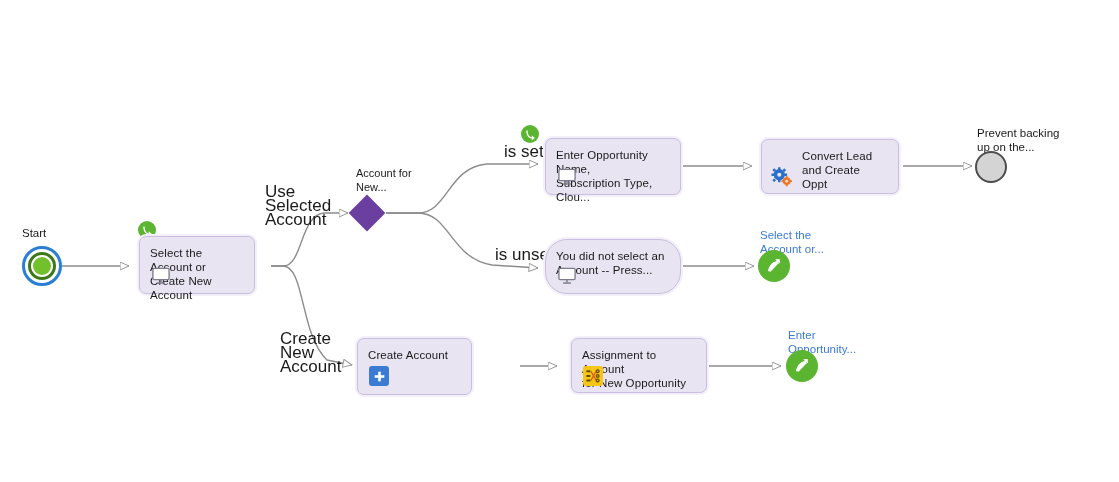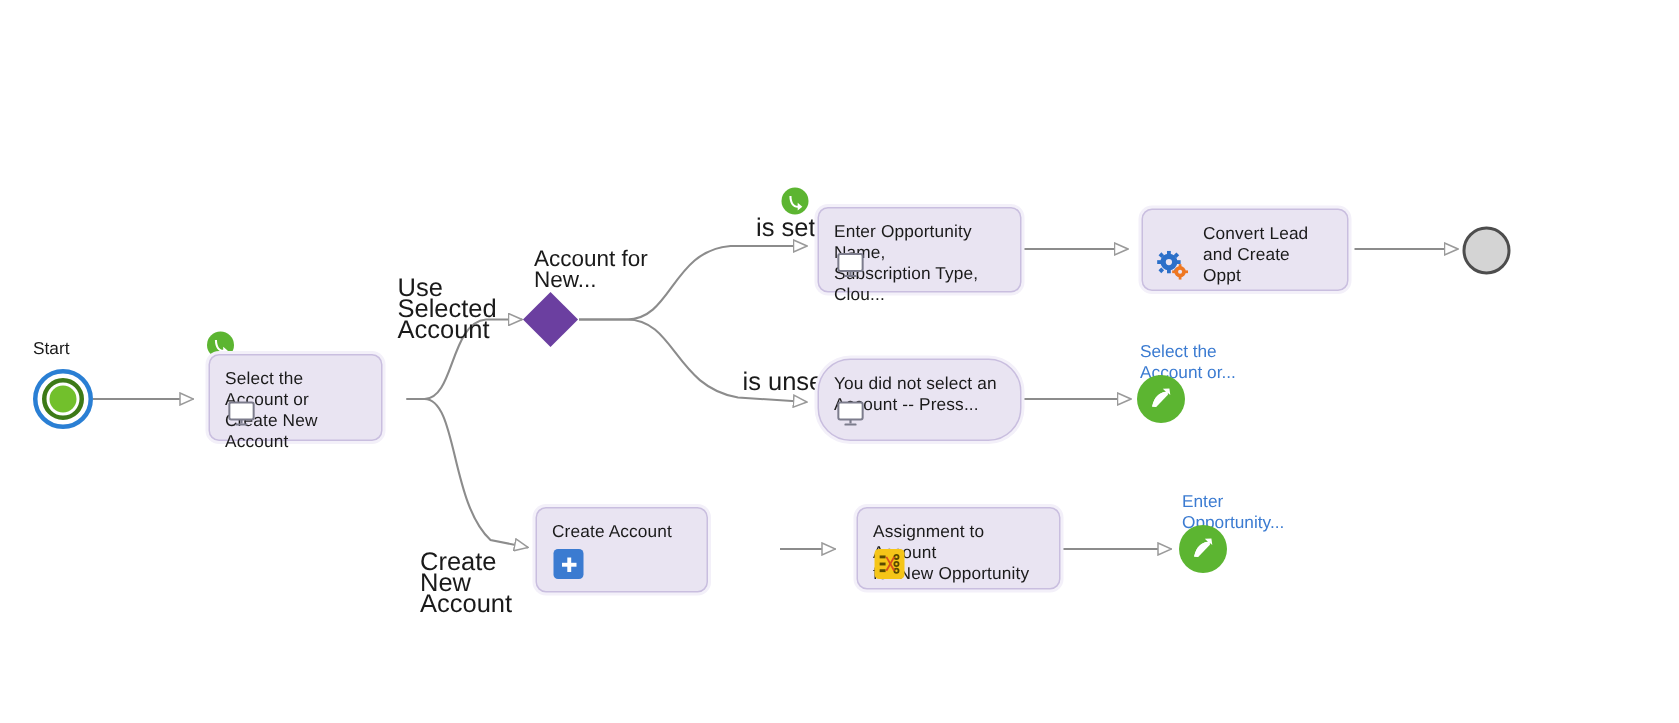--- a/index.html
+++ b/index.html
@@ -85,21 +85,21 @@
   
   .diamond {
     position: absolute;
     width: 26px;
     height: 26px;
     background: #6b3fa0;
     transform: rotate(45deg);
   }
   .diamond-label {
     position: absolute;
-    font-size: 15px;
+    font-size: 11px;
     line-height: 14px;
     color: #1a1a1a;
     white-space: pre-line;
   }
 
   
   .end-node {
     position: absolute;
     width: 32px;
     height: 32px;
@@ -222,21 +222,21 @@
       <rect x="6.5" y="17" width="9" height="1.6" rx="0.7" fill="#7c7c8c"></rect>
     </svg>
   </div>
 
   <div class="diamond-label" style="left:356px; top:166px;">Account for
 New...</div>
   <div class="diamond" style="left:354px; top:200px;"></div>
 
   <div class="edge-label right-align" style="left:265px; top:185px; width:80px;">Use Selected
 Account</div>
-  <div class="edge-label right-align" style="left:280px; top:332px; width:65px;margin-top:36px;">Create New
+  <div class="edge-label right-align" style="left:280px; top:332px; width:65px;">Create New
 Account</div>
   <div class="edge-label" style="left:504px; top:145px;">is set</div>
   <div class="edge-label" style="left:495px; top:248px;">is unset</div>
 
   <div class="badge" style="left:521px; top:125px;">
     <svg width="13" height="13" viewBox="0 0 16 16">
       <path d="M11.5 3.2 C11.5 8.6 9.2 11.3 6.4 11.3 L6.4 8.8 L2.6 12.2 L6.4 15.2 L6.4 12.9 C10.4 12.9 13.2 9.4 13.2 3.2 Z" fill="#ffffff" transform="scale(-1,1) translate(-16,0)"></path>
     </svg>
   </div>
   <div class="node-box" style="left:545px; top:138px; width:136px; height:57px;">
@@ -269,20 +269,22 @@
         <circle cx="17.2" cy="15.6" r="4.2"></circle>
         <rect x="16.2" y="10" width="2" height="2.4"></rect>
         <rect x="16.2" y="18.9" width="2" height="2.4"></rect>
         <rect x="11.4" y="14.6" width="2.4" height="2"></rect>
         <rect x="20.6" y="14.6" width="2.4" height="2"></rect>
       </g>
       <circle cx="17.2" cy="15.6" r="1.5" fill="#e9e4f2"></circle>
     </svg>
   </div>
 
+  <div class="link-caption" style="left:977px; top:126px; color:#1a1a1a;">Prevent backing
+up on the...</div>
   <div class="end-node" style="left:975px; top:151px;"></div>
 
   <div class="node-box" style="left:545px; top:239px; width:136px; height:55px;border-radius:22px;">
     <div class="node-title">You did not select an
 Account -- Press...</div>
     <svg class="node-icon" viewBox="0 0 22 20">
       <rect x="2" y="1.5" width="18" height="12.5" rx="1.4" fill="#ffffff" stroke="#7c7c8c" stroke-width="1.5"></rect>
       <rect x="10.2" y="14" width="1.6" height="3" fill="#7c7c8c"></rect>
       <rect x="6.5" y="17" width="9" height="1.6" rx="0.7" fill="#7c7c8c"></rect>
     </svg>

